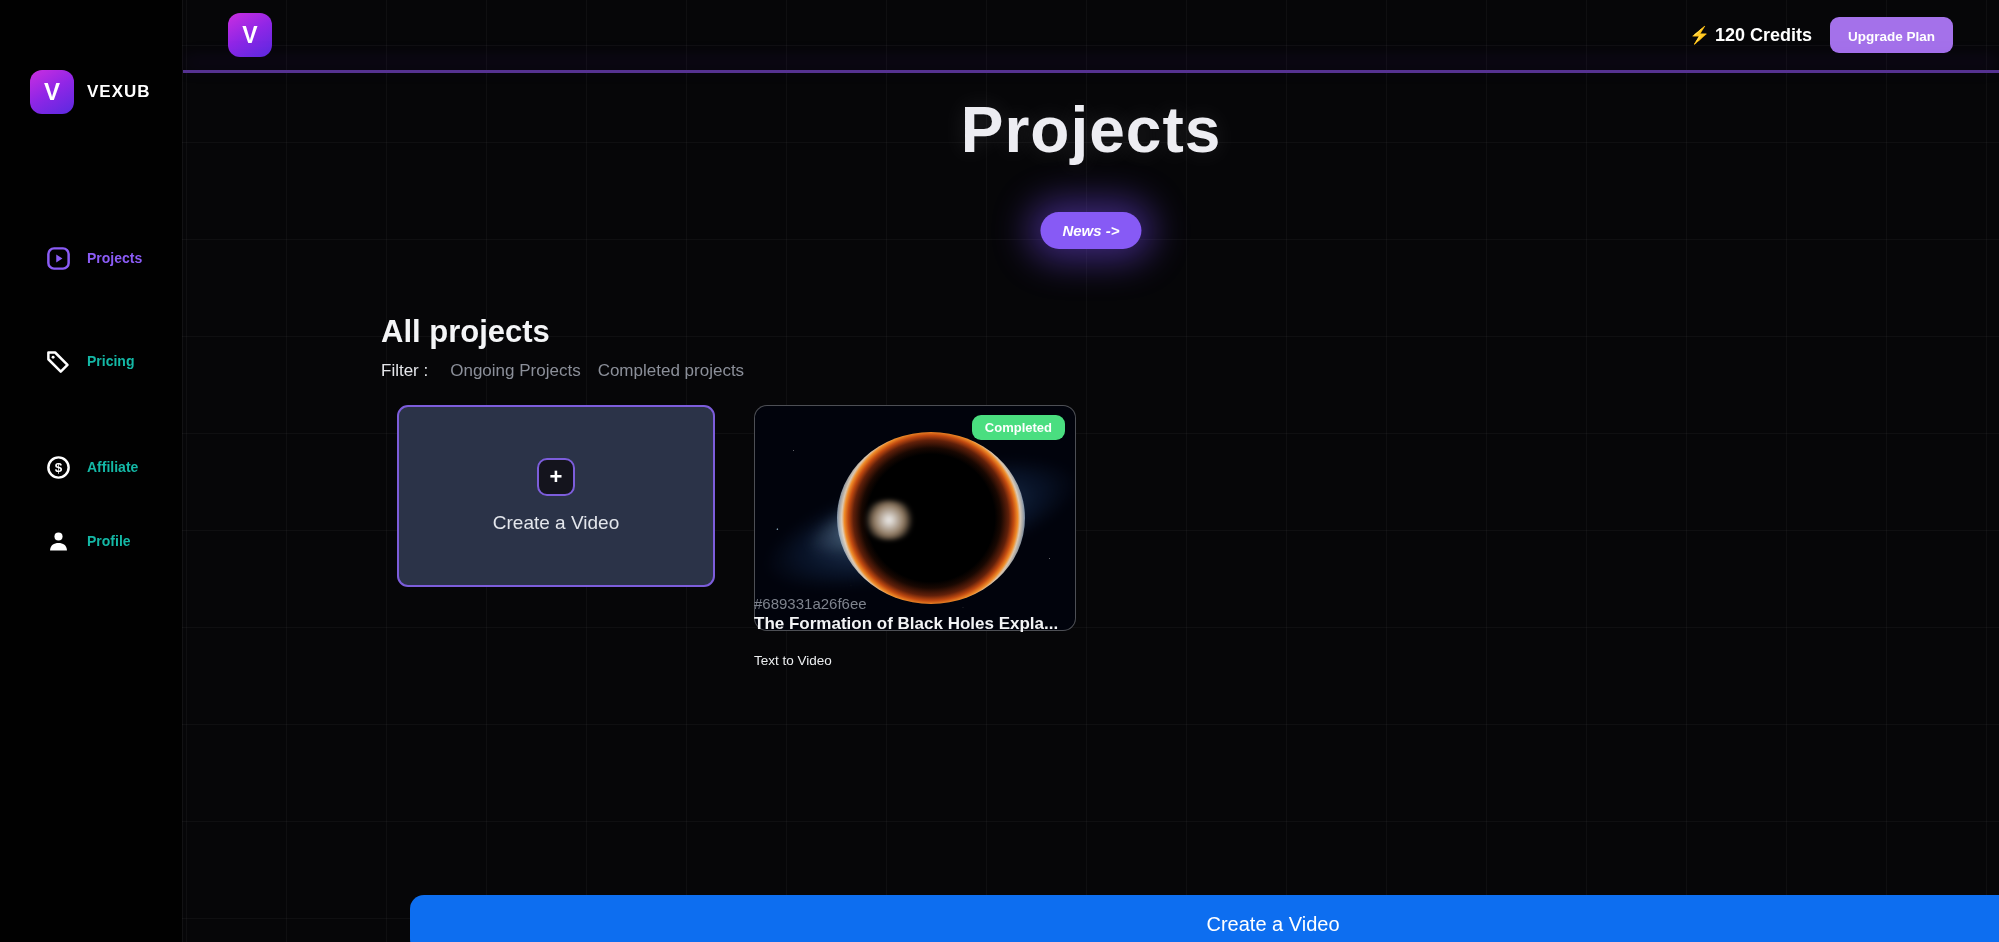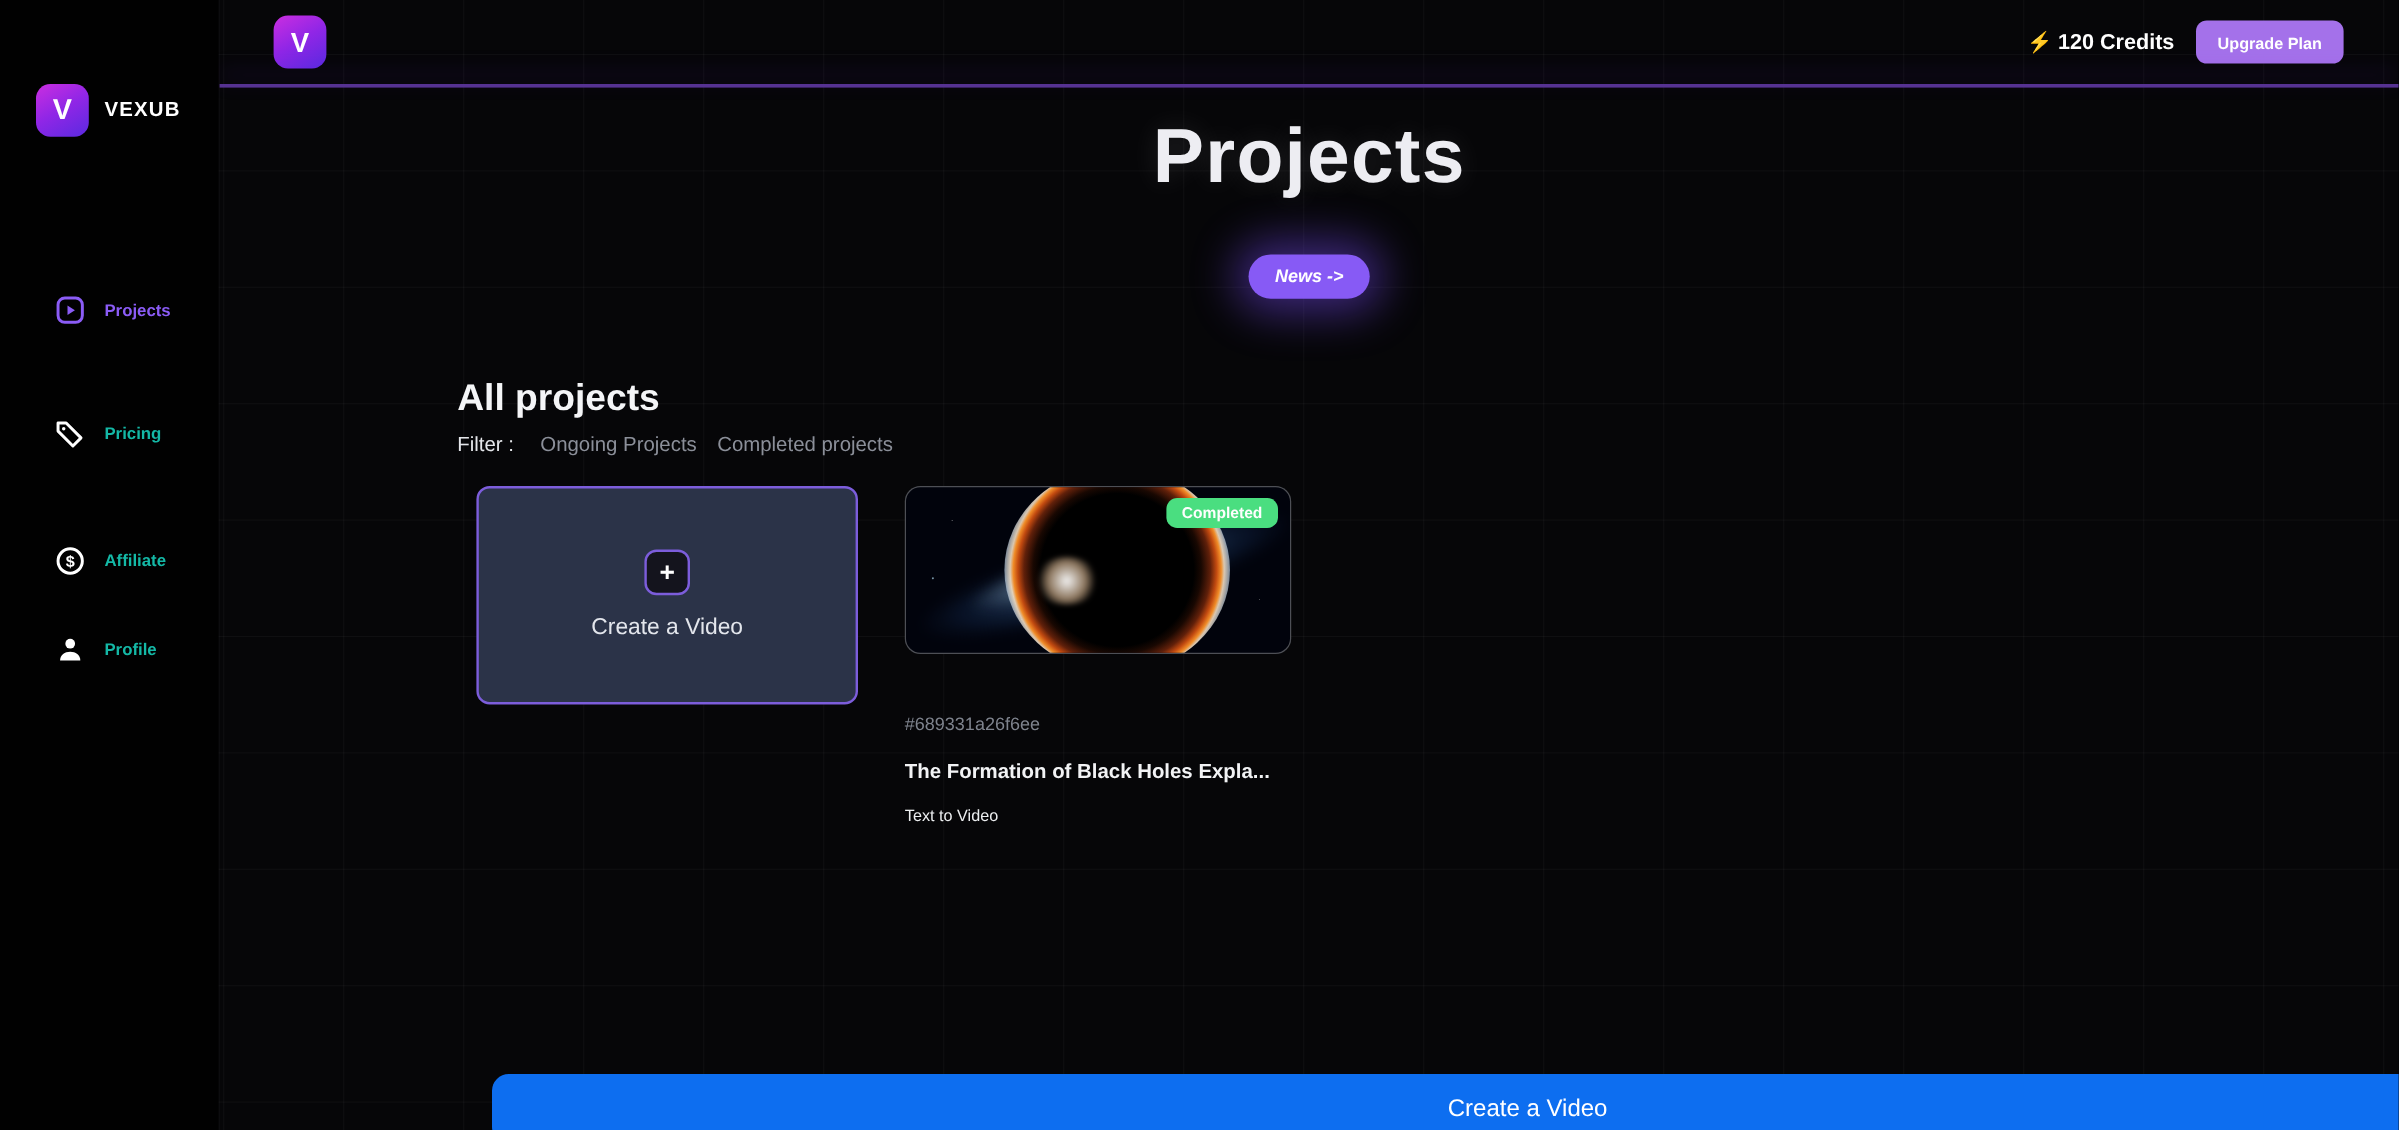--- a/index.html
+++ b/index.html
@@ -89,21 +89,21 @@
   .plus-box {
     width:38px; height:38px; border-radius:10px;
     background:#14141d; border:2px solid #7c5ddb;
     display:flex; align-items:center; justify-content:center;
     color:#fff; font-size:22px; font-weight:bold; line-height:1;
   }
   .card-create-label { color:#e3e6ec; font-size:19px; }
 
   
   .card-project {
-    position:absolute; left:571px; top:405px; width:322px; height:140px;
+    position:absolute; left:571px; top:405px; width:322px; height:226px;
     border-radius:13px; border:1px solid rgba(255,255,255,0.30);
     overflow:hidden; background:#01030c; cursor:pointer;
   }
   .bh-stars { position:absolute; inset:0;
     background-image:
       radial-gradient(1px 1px at 12% 20%, rgba(255,255,255,0.8), transparent 60%),
       radial-gradient(1px 1px at 82% 12%, rgba(255,255,255,0.7), transparent 60%),
       radial-gradient(1px 1px at 30% 80%, rgba(255,255,255,0.5), transparent 60%),
       radial-gradient(1px 1px at 92% 68%, rgba(255,255,255,0.6), transparent 60%),
       radial-gradient(1px 1px at 65% 90%, rgba(255,255,255,0.45), transparent 60%),
@@ -134,21 +134,21 @@
   }
   .status-badge {
     position:absolute; top:9px; right:10px; z-index:3;
     background:#4ade80; color:#fdfefd; font-size:13px; font-weight:bold;
     padding:5px 13px; border-radius:9px;
   }
 
   
   .meta { position:absolute; left:571px; top:595px; }
   .meta-id { color:#7e838d; font-size:15px; }
-  .meta-title { color:#f2f3f5; font-size:17px; font-weight:bold; margin-top:21px; }
+  .meta-title { color:#f2f3f5; font-size:17px; font-weight:bold; margin-top:2px; }
   .meta-type { color:#eceef0; font-size:13.5px; margin-top:19px; }
 
   
   .footer-btn {
     position:absolute; left:227px; top:895px; width:1726px; height:58px;
     background:#0d6ef0; border:none; border-radius:14px;
     color:#fff; font-size:20px; font-family:"Liberation Sans", sans-serif;
     display:flex; align-items:center; justify-content:center; cursor:pointer;
   }
 </style>

